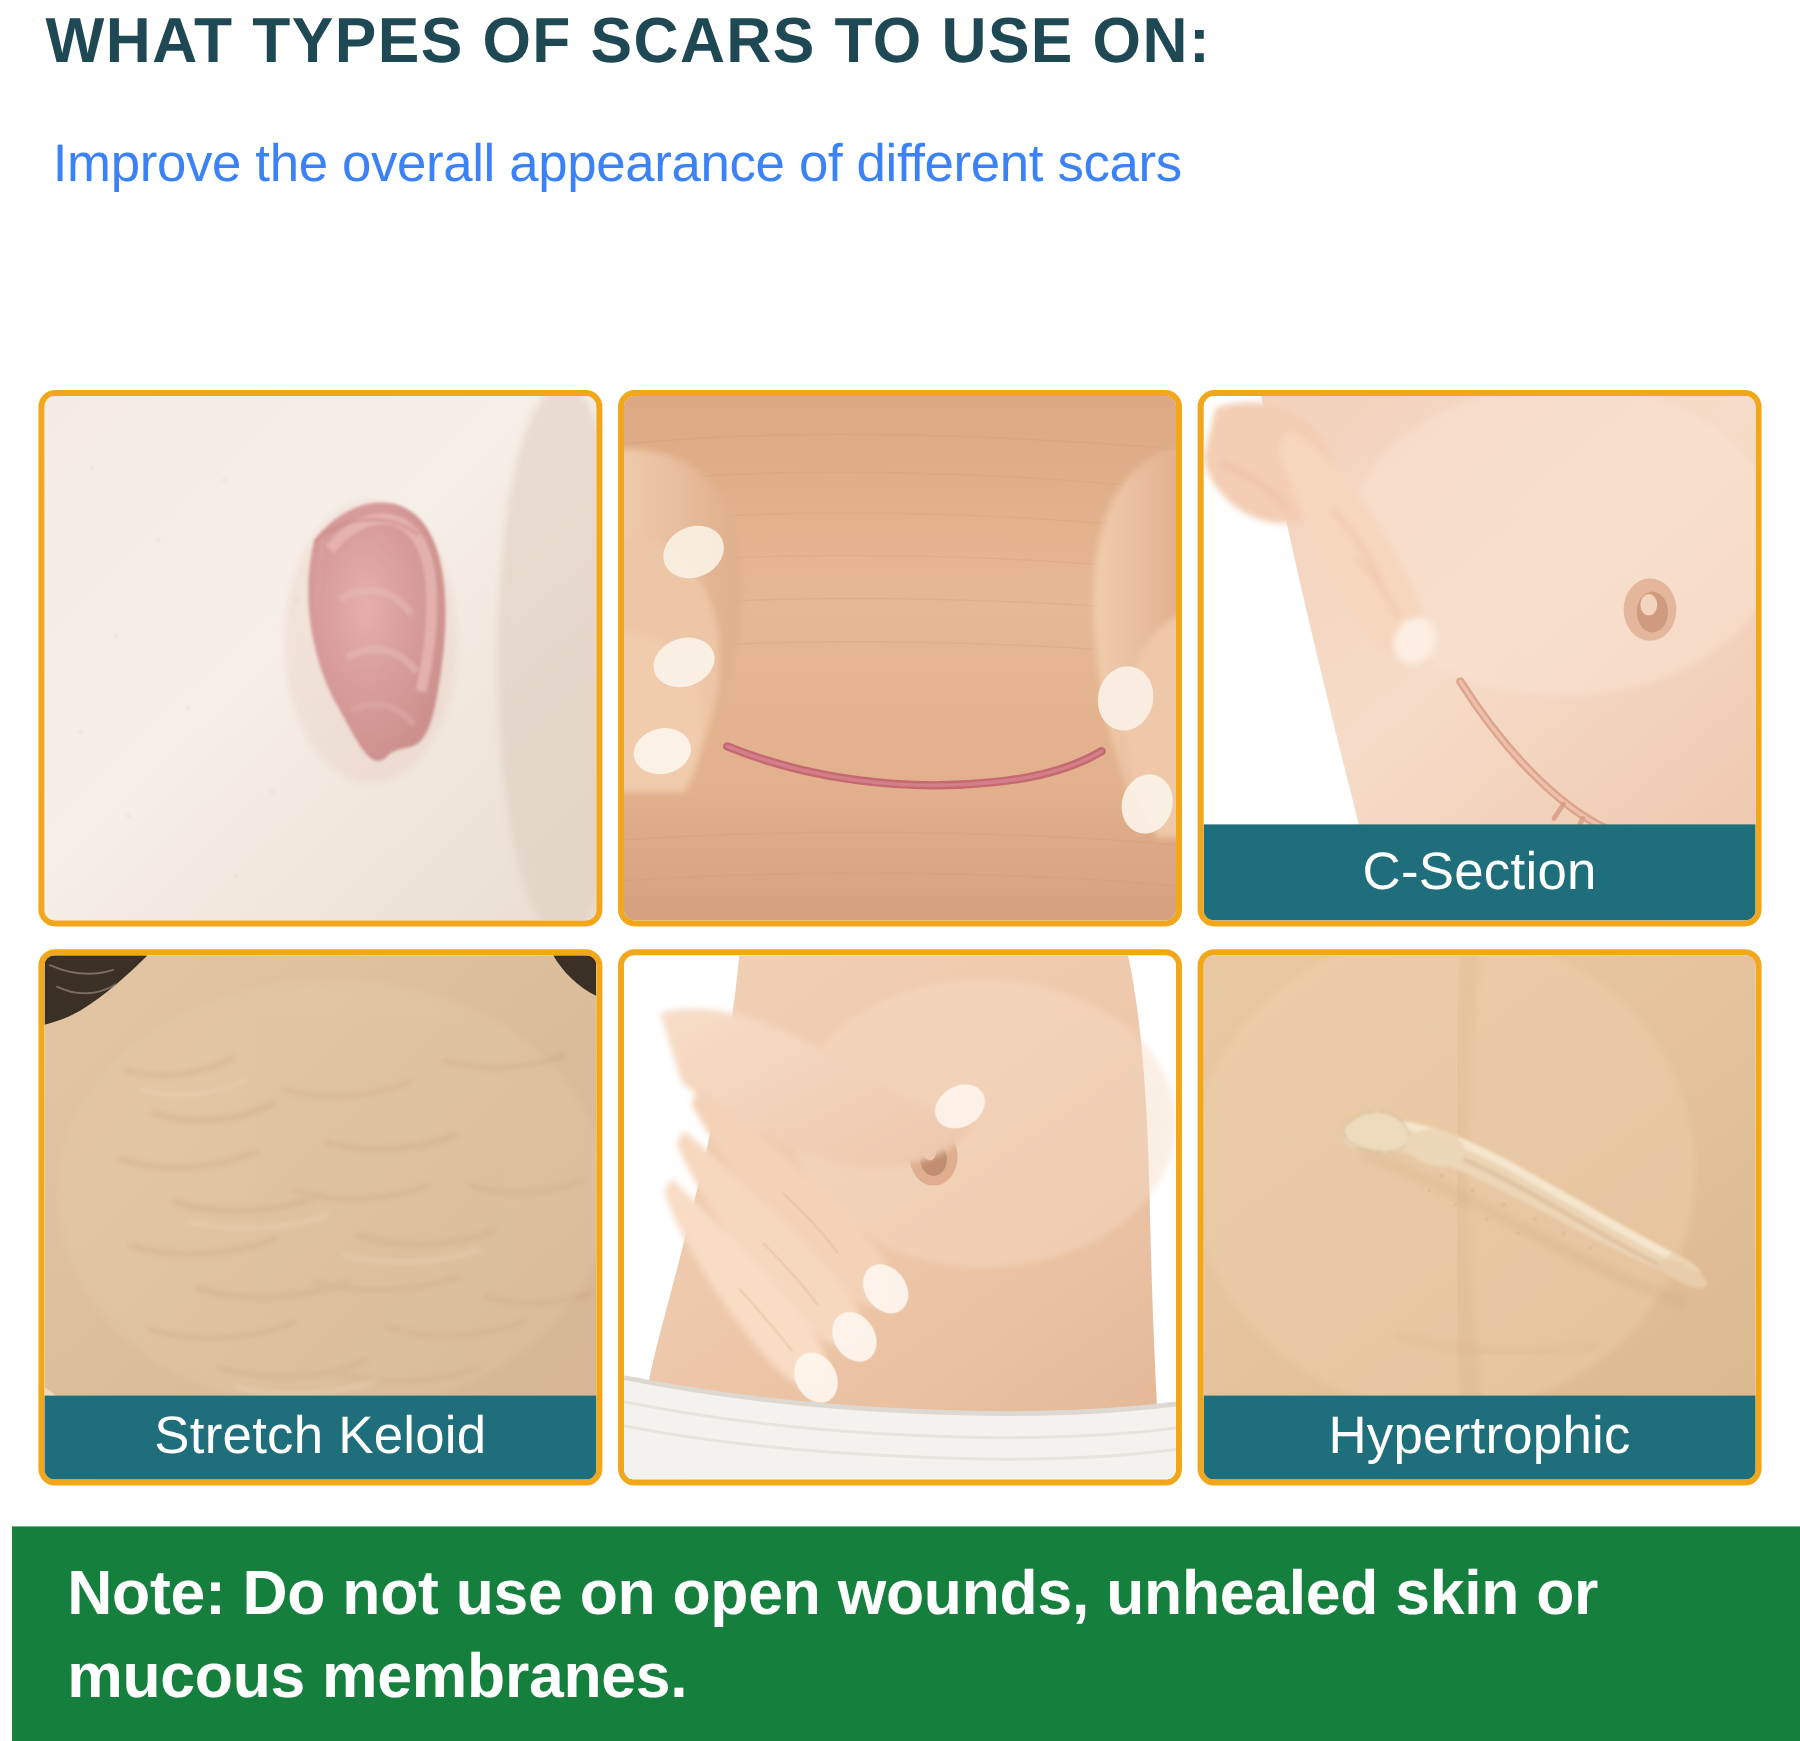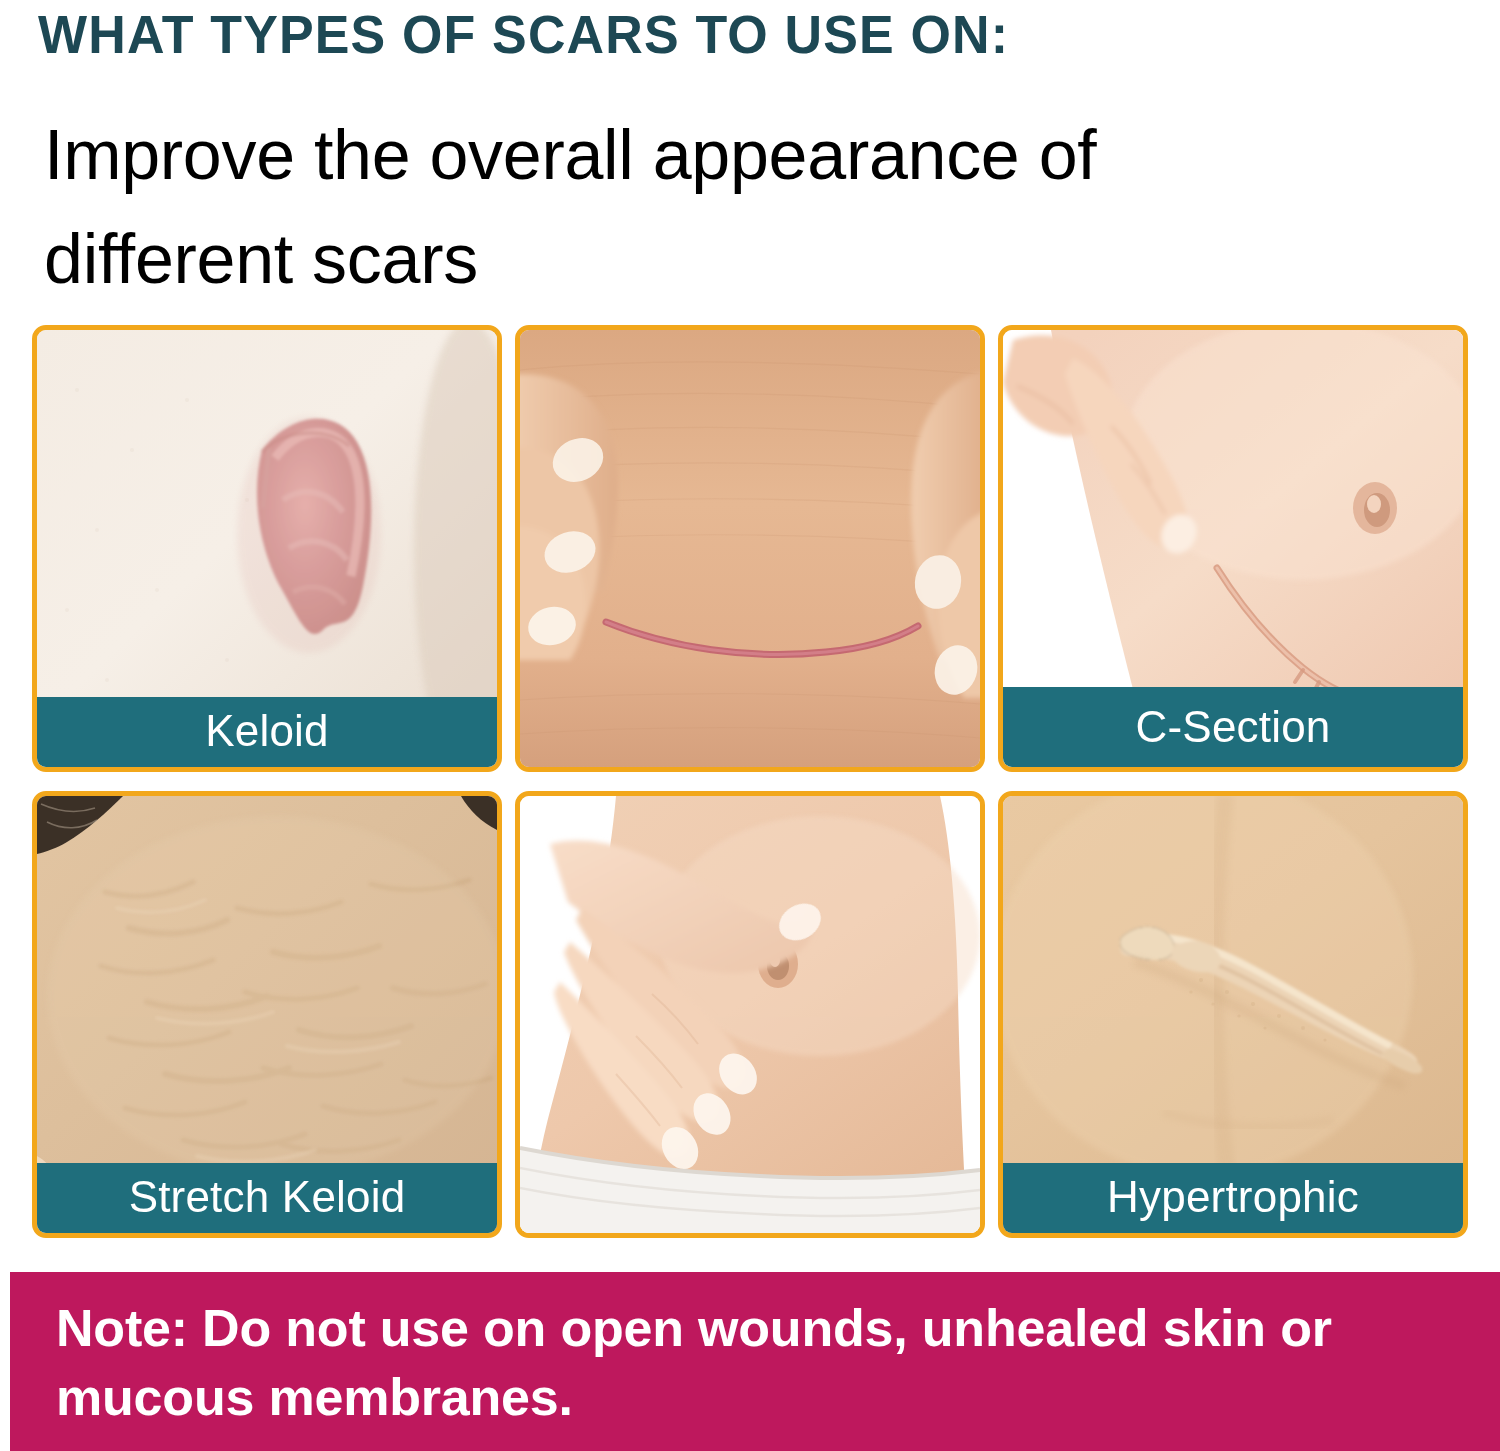--- a/index.html
+++ b/index.html
@@ -34,24 +34,24 @@
     font-stretch: condensed;
     transform: scaleX(0.98);
     transform-origin: left top;
   }
 
   .subhead {
     position: absolute;
     left: 44px;
     top: 104px;
     width: 1150px;
-    font-size: 70px;
+    font-size: 44px;
     font-weight: 400;
     line-height: 1.48;
-    color: #000000;
+    color: #3b82f6;
     letter-spacing: -0.3px;
   }
 
   
   .grid {
     position: absolute;
     left: 32px;
     top: 325px;
     width: 1436px;
     height: 913px;
@@ -94,21 +94,21 @@
   }
   .cap-tall { padding: 18px 0 18px 0; }
 
   
   .note-bar {
     position: absolute;
     left: 10px;
     top: 1272px;
     width: 1490px;
     height: 179px;
-    background: #be185d;
+    background: #15803d;
     padding: 22px 0 0 46px;
   }
   .note-text {
     color: #ffffff;
     font-size: 52px;
     font-weight: 700;
     line-height: 1.33;
     letter-spacing: -0.2px;
     font-stretch: condensed;
     max-width: 1330px;
@@ -168,21 +168,20 @@
             <path d="M238 128 C262 96, 298 94, 313 122 C328 150, 324 200, 314 246" fill="none" stroke="#efc4c0" stroke-width="9" opacity="0.65"></path>
             <path d="M246 170 C266 156, 290 160, 306 182" fill="none" stroke="#eac2bd" stroke-width="6" opacity="0.5"></path>
             <path d="M252 218 C272 206, 296 210, 310 230" fill="none" stroke="#eac2bd" stroke-width="6" opacity="0.5"></path>
             <path d="M256 262 C276 252, 296 258, 308 274" fill="none" stroke="#e2b3ae" stroke-width="5" opacity="0.45"></path>
             <path d="M225 122 C246 100, 288 96, 312 116" fill="none" stroke="#c4837e" stroke-width="3" opacity="0.5"></path>
             <path d="M232 118 L226 178" fill="none" stroke="#d6a5a0" stroke-width="4" opacity="0.6"></path>
           </g>
           <ellipse cx="272" cy="205" rx="72" ry="118" fill="#d9a29d" opacity="0.16" filter="url(#kBlur)"></ellipse>
         </svg>
       </div>
-      <div class="card-caption">Keloid</div>
     </div>
 
     <div class="card">
       <div class="card-photo">
         <svg viewBox="0 0 460 437" preserveAspectRatio="none">
           <defs>
             <linearGradient id="pSkin" x1="0" y1="0" x2="0" y2="1">
               <stop offset="0%" stop-color="#dba882"></stop>
               <stop offset="40%" stop-color="#e6b893"></stop>
               <stop offset="75%" stop-color="#e2b08c"></stop>

